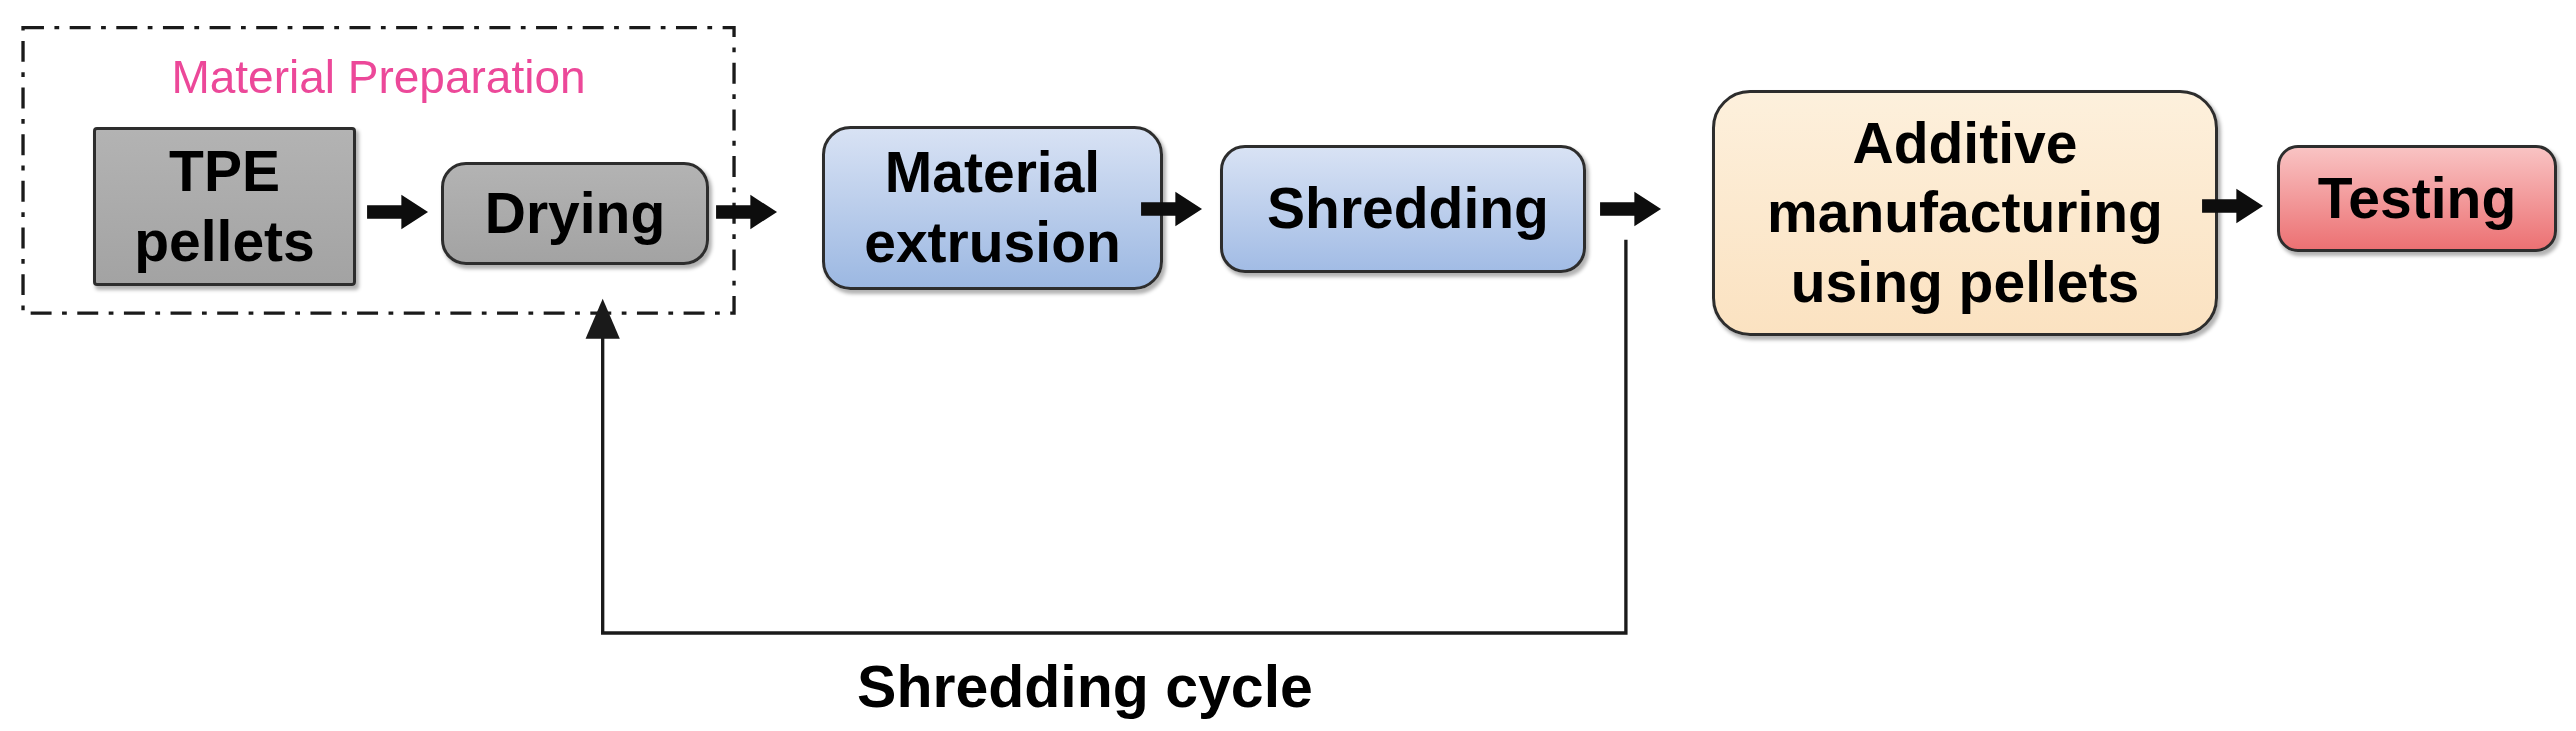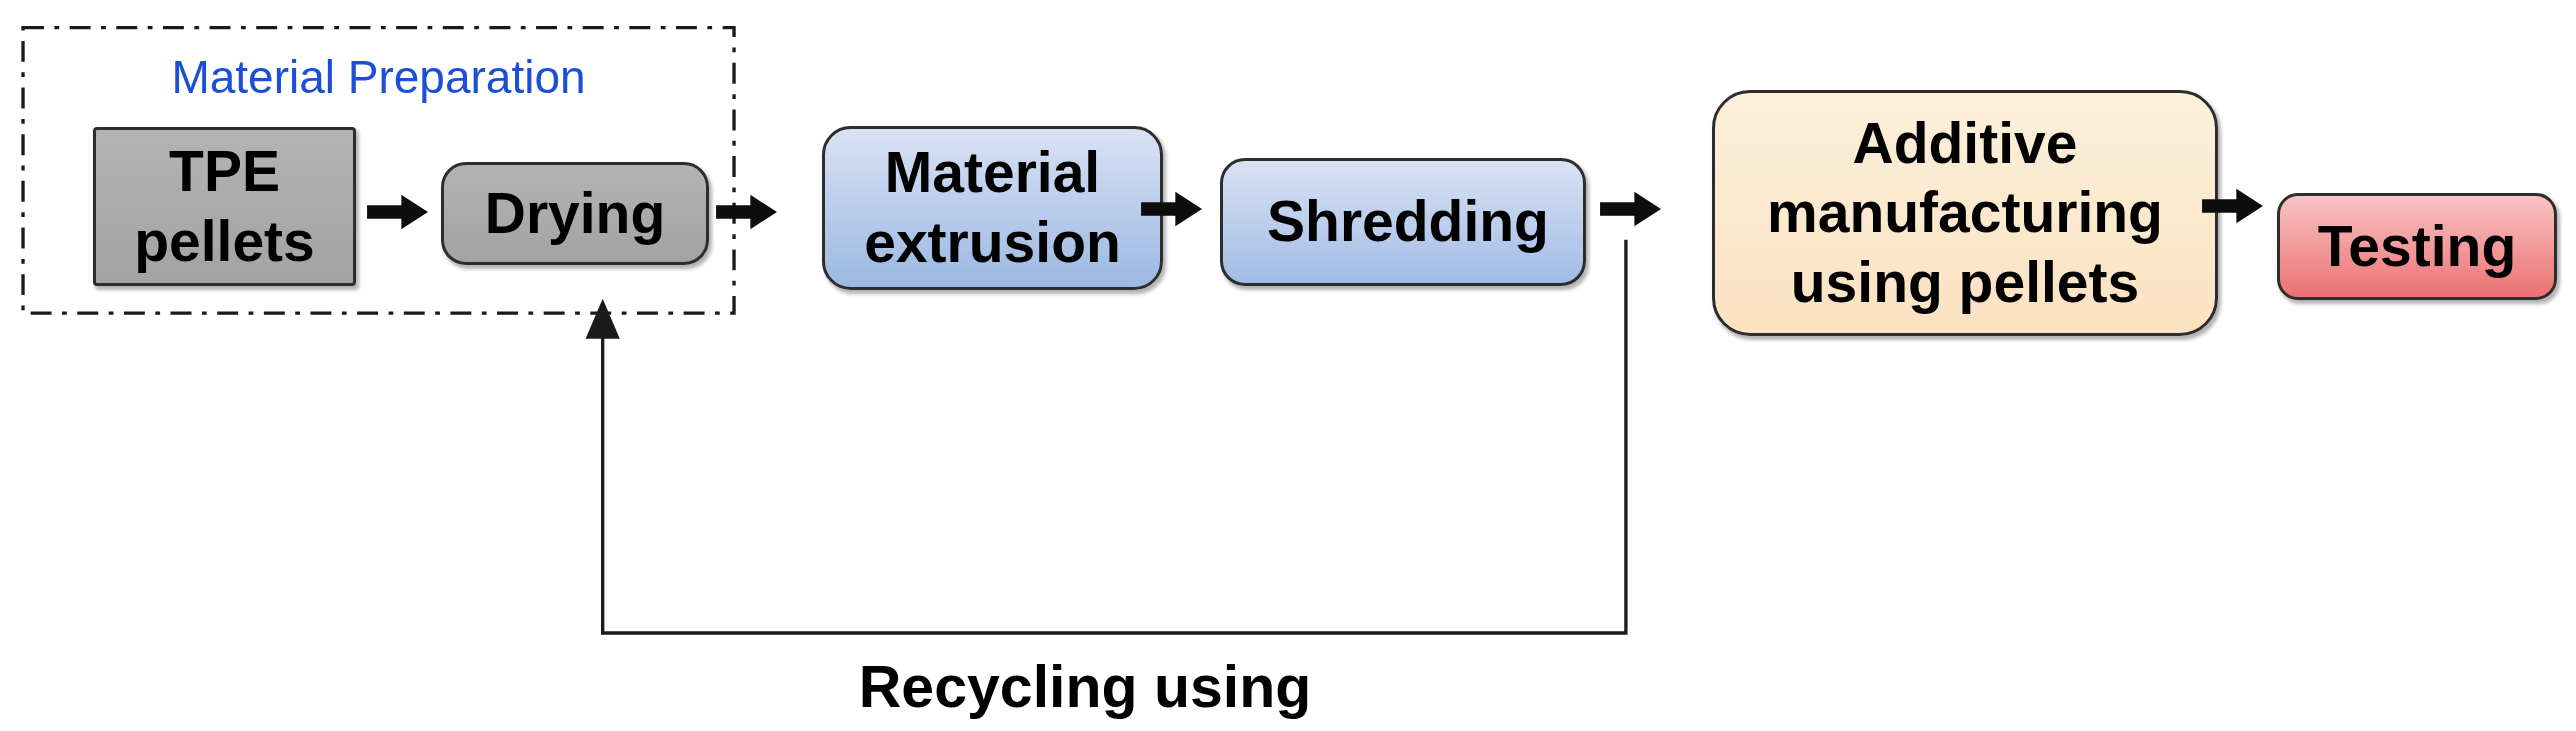--- a/index.html
+++ b/index.html
@@ -33,34 +33,34 @@
     font-weight: bold;
     color: #000000;
     font-size: 57px;
     line-height: 1.22;
     white-space: pre-line;
     box-shadow: 2.9px 3.8px 3.8px rgba(0,0,0,0.30);
   }
   #node-tpe-pellets          { left:   93px; top: 127px; width: 263px; height: 159px; border-radius: 4px; }
   #node-drying               { left:  441px; top: 162px; width: 268px; height: 103px; border-radius: 25px; }
   #node-material-extrusion   { left:  790px; top: 126px; width: 341px; height: 164px; border-radius: 28.6px; }
-  #node-shredding            { left: 1220px; top: 158px; width: 366px; height: 128px; border-radius: 25px; padding-left: 10px; }
+  #node-shredding            { left: 1220px; top: 145px; width: 366px; height: 128px; border-radius: 25px; padding-left: 10px; }
   #node-additive-manufacturing { left: 1712px; top: 90px; width: 506px; height: 246px; border-radius: 38px; }
   #node-testing              { left: 2277px; top: 145px; width: 280px; height: 107px; border-radius: 21px; }
 
   .group-label {
     position: absolute;
     z-index: 2;
     left: 23px;
     top: 50px;
     width: 711px;
     text-align: center;
     font-size: 46px;
     font-weight: 400;
-    color: #1d4ed8;
+    color: #ec4899;
   }
   .recycling-label {
     position: absolute;
     z-index: 2;
     left: 609px;
     top: 653px;
     width: 952px;
     text-align: center;
     font-size: 59px;
     font-weight: bold;
@@ -95,21 +95,21 @@
 
   <div class="node" id="node-tpe-pellets" style="background: linear-gradient(rgb(179, 179, 179), rgb(163, 163, 163)); color: rgb(0, 0, 0);">TPE
 pellets</div>
   <div class="node" id="node-drying" style="background: linear-gradient(rgb(179, 179, 179), rgb(163, 163, 163)); color: rgb(0, 0, 0);">Drying</div>
   <div class="node" id="node-material-extrusion" style="background: linear-gradient(rgb(216, 226, 244), rgb(156, 184, 226)); color: rgb(0, 0, 0); margin-left: 32px;">Material
 extrusion</div>
   <div class="node" id="node-shredding" style="background: linear-gradient(rgb(216, 226, 244), rgb(162, 188, 229)); color: rgb(0, 0, 0);">Shredding</div>
   <div class="node" id="node-additive-manufacturing" style="background: linear-gradient(rgb(253, 240, 220), rgb(251, 226, 193)); color: rgb(0, 0, 0);">Additive
 manufacturing
 using pellets</div>
-  <div class="node" id="node-testing" style="background: linear-gradient(rgb(249, 195, 195), rgb(236, 113, 115)); color: rgb(0, 0, 0); margin-top: 48px;">Testing</div>
+  <div class="node" id="node-testing" style="background: linear-gradient(rgb(249, 195, 195), rgb(236, 113, 115)); color: rgb(0, 0, 0);">Testing</div>
 
   <div class="arrow" id="arrow-1">
     <svg viewBox="0 0 66 42">
         <path d="M0 14 H36 V3 L64 21 L36 39 V28 H0 Z" fill="currentColor"></path>
       </svg>
   </div>
   <div class="arrow" id="arrow-2">
     <svg viewBox="0 0 66 42">
         <path d="M0 14 H36 V3 L64 21 L36 39 V28 H0 Z" fill="currentColor"></path>
       </svg>
@@ -123,16 +123,16 @@
     <svg viewBox="0 0 66 42">
         <path d="M0 14 H36 V3 L64 21 L36 39 V28 H0 Z" fill="currentColor"></path>
       </svg>
   </div>
   <div class="arrow" id="arrow-5">
     <svg viewBox="0 0 66 42">
         <path d="M0 14 H36 V3 L64 21 L36 39 V28 H0 Z" fill="currentColor"></path>
       </svg>
   </div>
 
-  <div class="recycling-label">Recycling using</div>
+  <div class="recycling-label">Shredding cycle</div>
 
 </div>
 
 
 </body></html>

